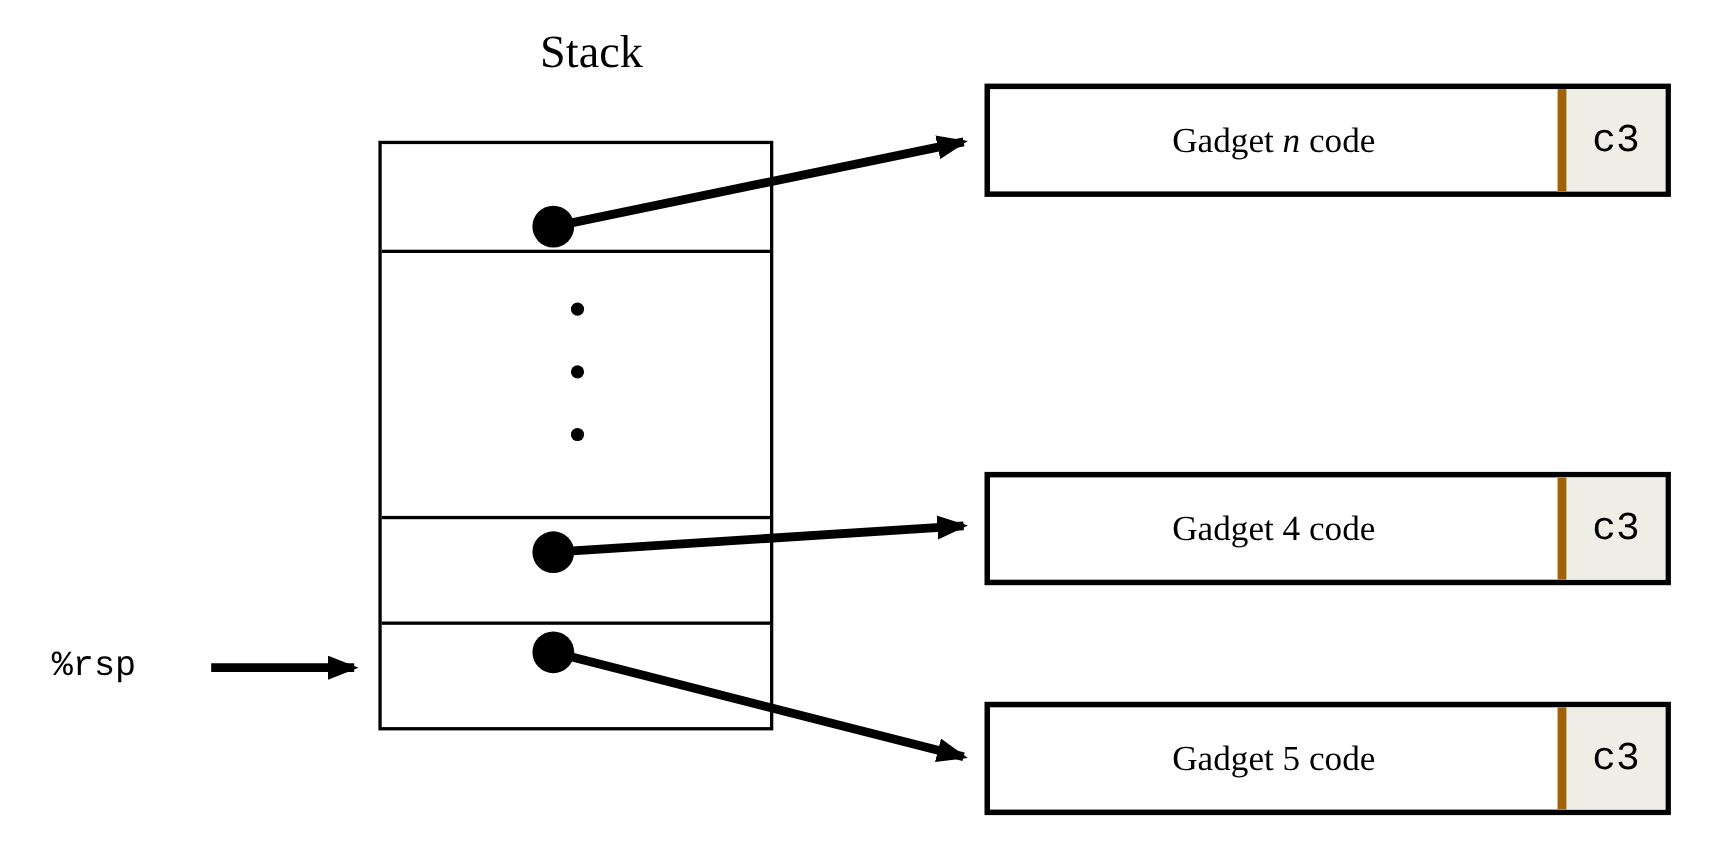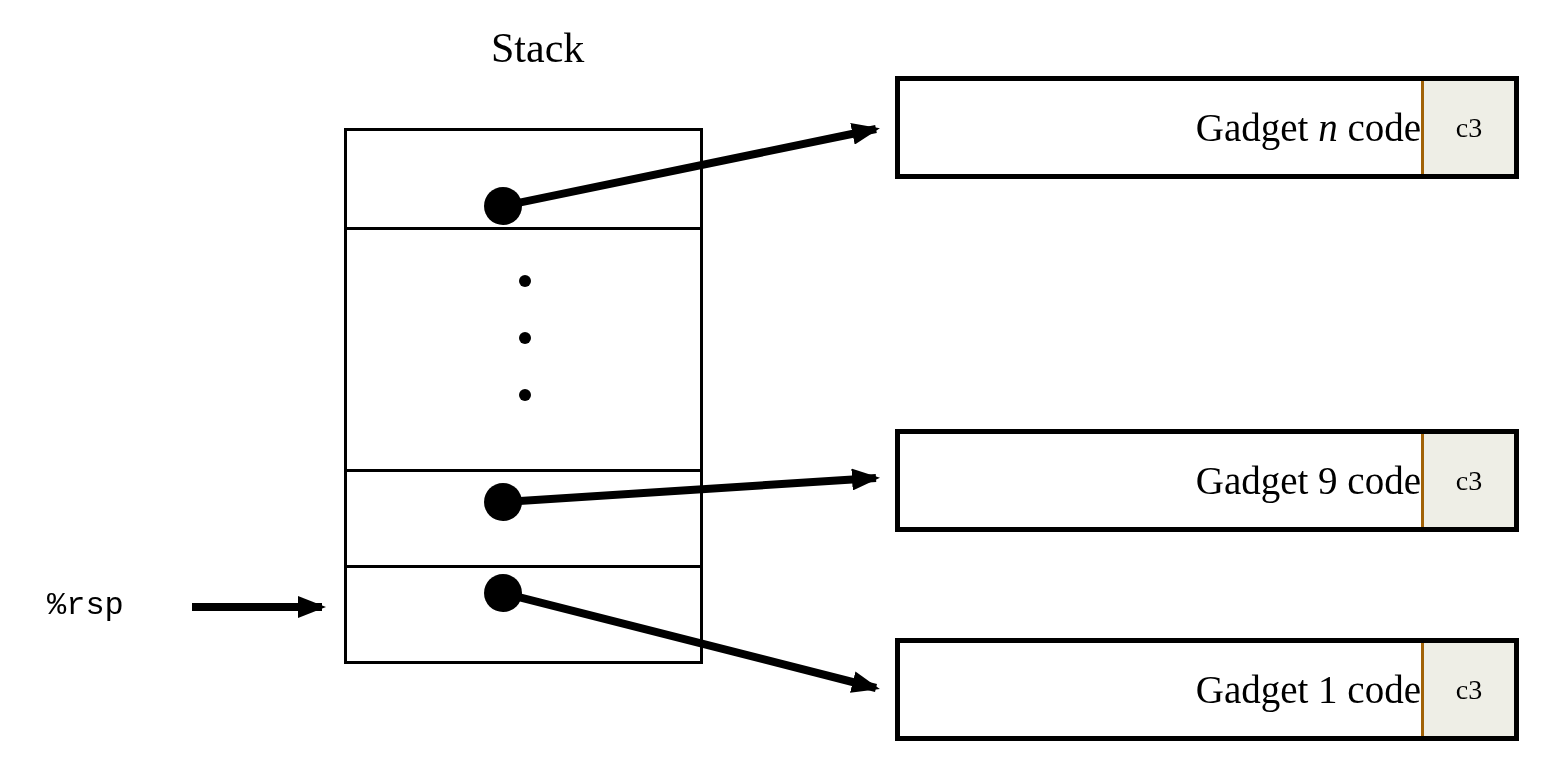--- a/index.html
+++ b/index.html
@@ -30,33 +30,33 @@
     }
     .gadget-box {
       position: absolute;
       border: 5px solid black;
       background: white;
       display: flex;
       align-items: center;
     }
     .gadget-label {
       flex: 1;
-      text-align: right;
-      font-size: 39px;
+      text-align: center;
+      font-size: 32px;
     }
     .gadget-c3 {
       width: 90px;
       background: #eeeee6;
-      border-left: 3px solid #a16207;
+      border-left: 8px solid #a16207;
       height: 100%;
       display: flex;
       align-items: center;
       justify-content: center;
-      font-family: Liberation Serif, serif;
-      font-size: 28px;
+      font-family: Liberation Mono, monospace;
+      font-size: 36px;
     }
     .stack-box {
       position: absolute;
       border: 3px solid black;
       background: white;
     }
     .stack-cell-divider {
       position: absolute;
       left: 0;
       right: 0;
@@ -81,28 +81,28 @@
 
 <div class="gadget-box" style="left:895px; top:76px; width:614px; height:93px;">
   <div class="gadget-label">
     <span>Gadget </span><span class="italic">n</span><span> code</span>
   </div>
   <div class="gadget-c3">c3</div>
 </div>
 
 <div class="gadget-box" style="left:895px; top:429px; width:614px; height:93px;">
   <div class="gadget-label">
-    <span>Gadget 9 code</span>
+    <span>Gadget 4 code</span>
   </div>
   <div class="gadget-c3">c3</div>
 </div>
 
 <div class="gadget-box" style="left:895px; top:638px; width:614px; height:93px;">
   <div class="gadget-label">
-    <span>Gadget 1 code</span>
+    <span>Gadget 5 code</span>
   </div>
   <div class="gadget-c3">c3</div>
 </div>
 
 <svg width="1561" height="777">
   <defs>
     <marker id="arrowhead" markerWidth="8" markerHeight="8" refX="6" refY="4" orient="auto" markerUnits="userSpaceOnUse">
       <polygon points="0 0, 8 4, 0 8" fill="black"></polygon>
     </marker>
     <marker id="arrowhead-big" markerWidth="28" markerHeight="22" refX="24" refY="11" orient="auto" markerUnits="userSpaceOnUse">

